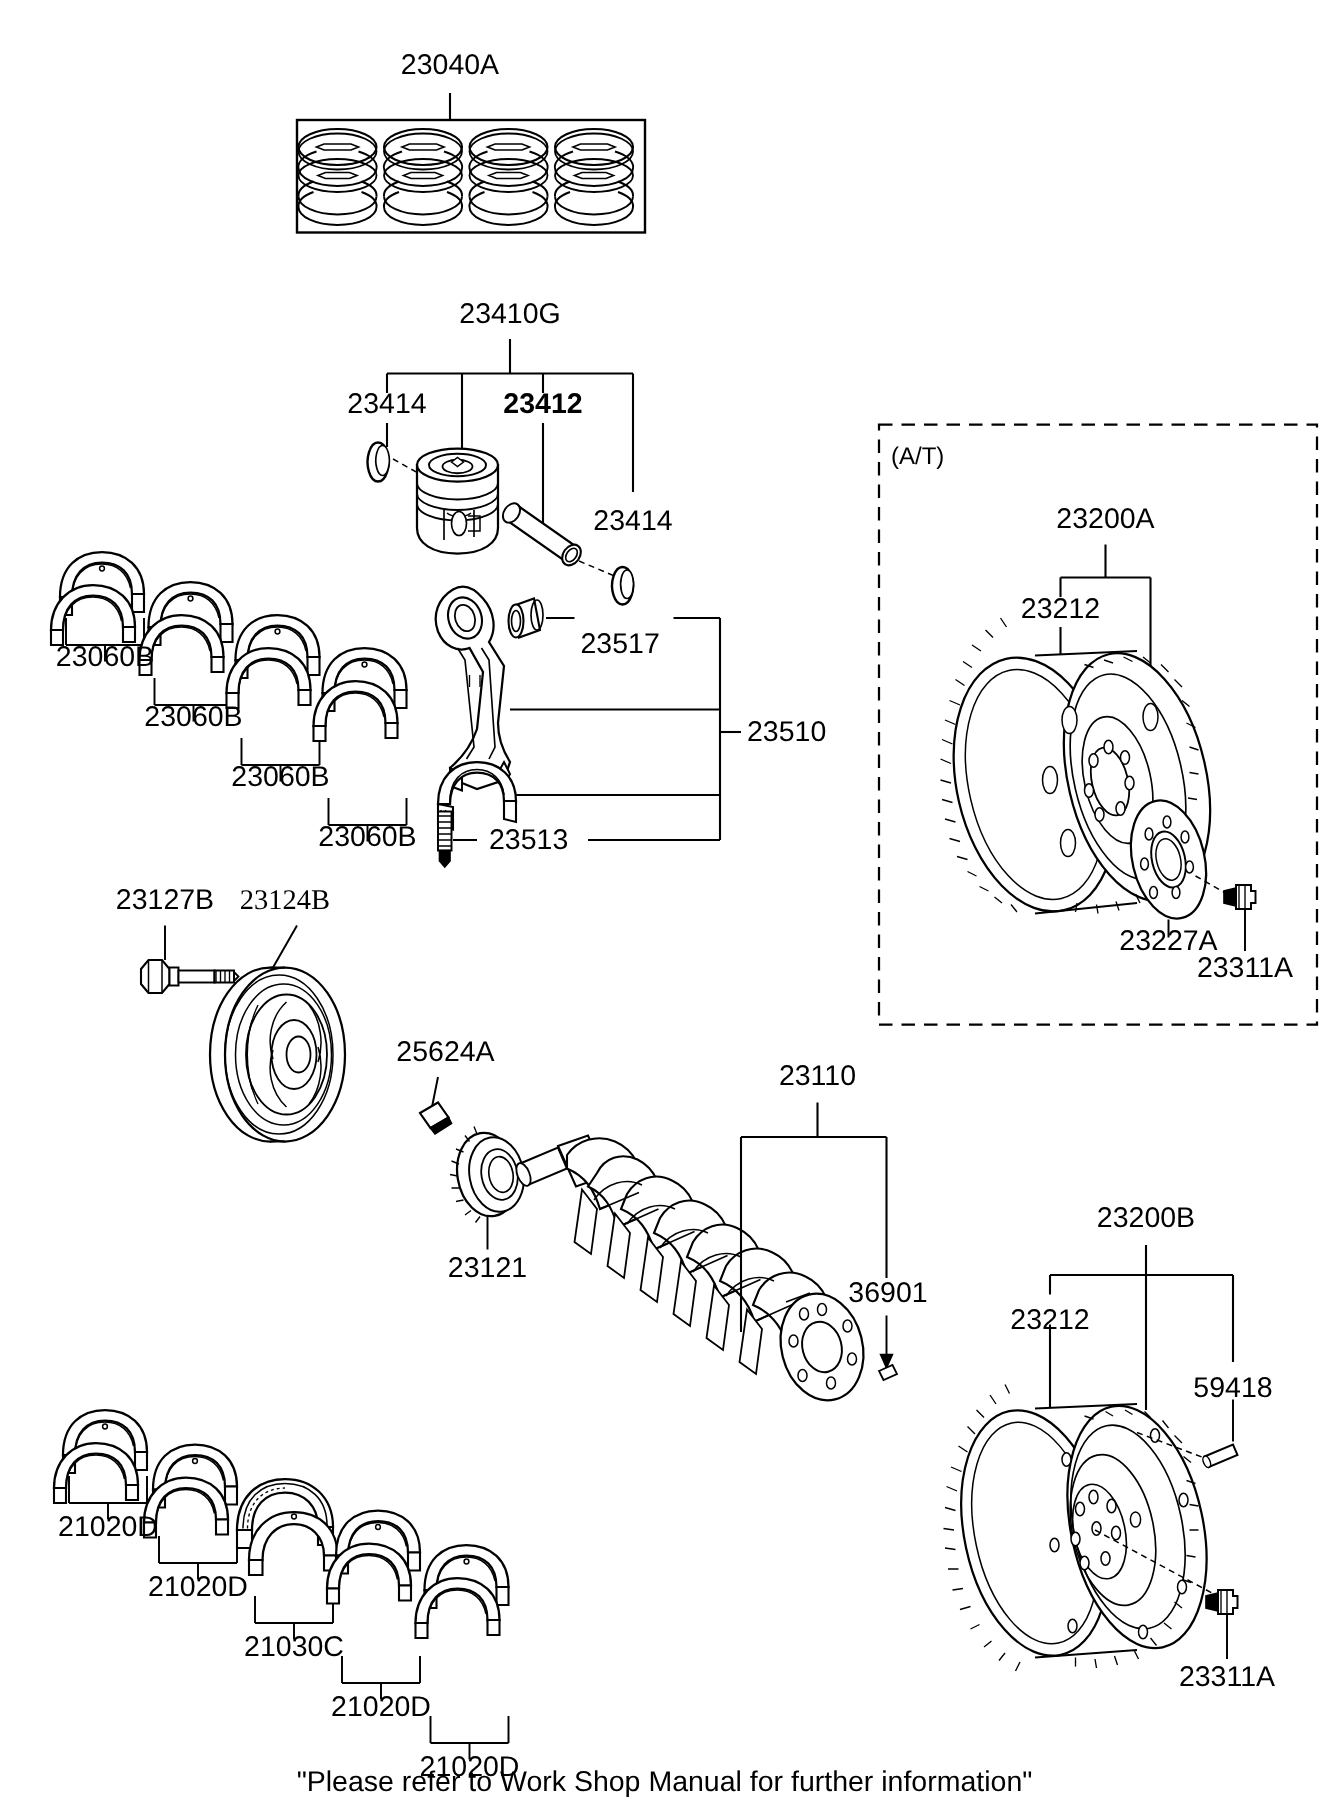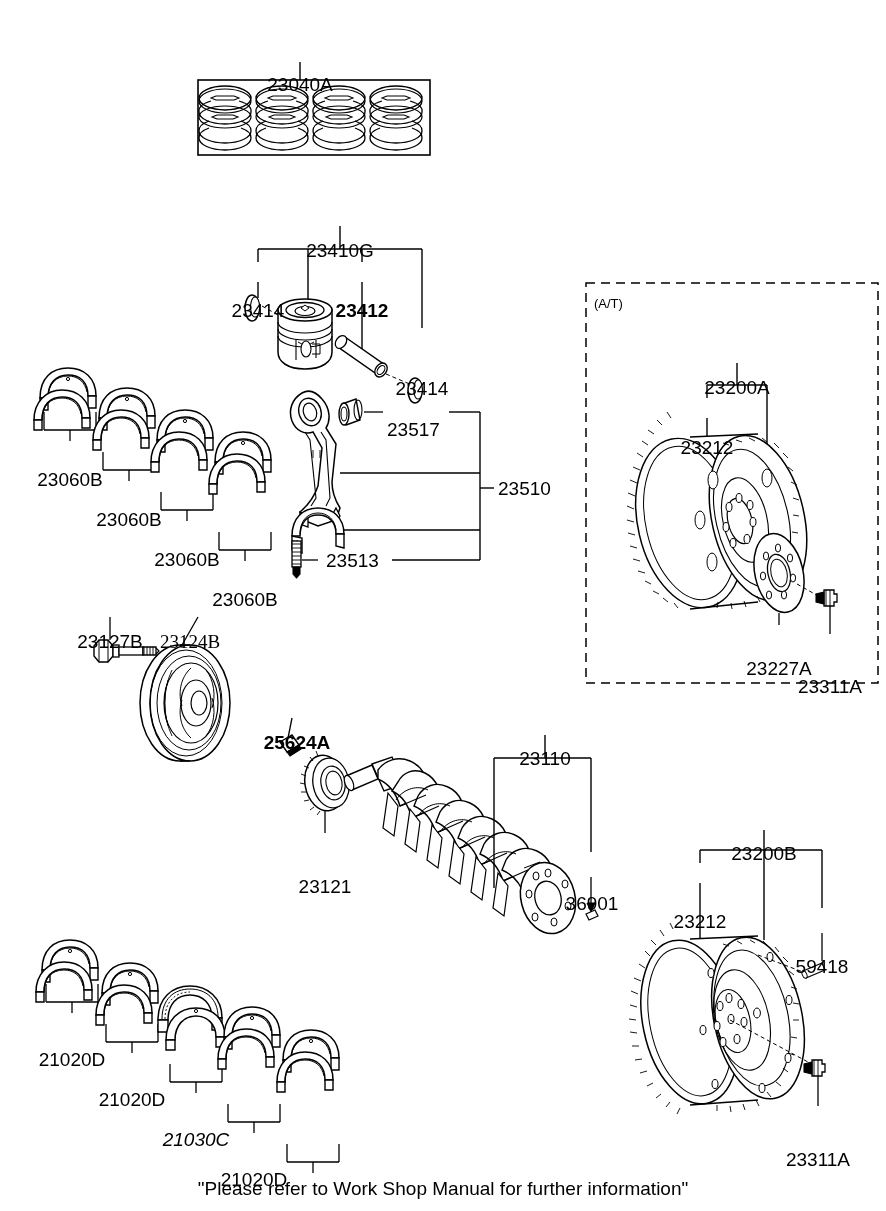--- a/index.html
+++ b/index.html
@@ -1,22 +1,22 @@
 <!DOCTYPE html>
 <html><head>
 <meta charset="utf-8">
 <style>
   html,body{margin:0;padding:0;background:#fff;}
   body{font-family:"Liberation Sans",sans-serif;}
   #page{position:relative;width:886px;height:1211px;background:#fff;overflow:hidden;}
   #page svg{position:absolute;left:0;top:0;width:886px;height:1211px;}
   .lbl{position:absolute;font-family:"Liberation Sans",sans-serif;font-size:19px;color:#000;white-space:nowrap;letter-spacing:0px;}
-  .lbl.c{transform:translateX(-50%);margin-top:41px;}
+  .lbl.c{transform:translateX(-50%);}
   .foot{position:absolute;left:443px;top:1178px;transform:translateX(-50%);font-size:19px;white-space:nowrap;color:#000;}
-  .at{position:absolute;left:594px;top:296px;font-size:13px;color:#000;}
+  .at{position:absolute;left:594px;top:296px;font-size:16px;color:#000;}
 </style>
 </head>
 <body>
 
 <div id="page">
 
 <svg viewBox="0 0 886 1211" xmlns="http://www.w3.org/2000/svg">
   <defs>
     <g id="ringstack">
       <ellipse cx="0" cy="0" rx="26" ry="12" fill="none" stroke="#000" stroke-width="1.4"></ellipse>
@@ -475,31 +475,31 @@
 <div class="lbl c" style="left:245px;top:548px;">23060B</div>
 
 <div class="at">(A/T)</div>
 <div class="lbl c" style="left:737px;top:336px;">23200A</div>
 <div class="lbl c" style="left:707px;top:396px;">23212</div>
 <div class="lbl c" style="left:779px;top:617px;">23227A</div>
 <div class="lbl c" style="left:830px;top:635px;">23311A</div>
 
 <div class="lbl c" style="left:110px;top:590px;">23127B</div>
 <div class="lbl c" style="left:190px;top:590px;font-family:Liberation Serif, serif;">23124B</div>
-<div class="lbl c" style="left:297px;top:691px;font-weight:bold;">25624A</div>
+<div class="lbl c" style="left:297px;top:691px;">25624A</div>
 <div class="lbl c" style="left:325px;top:835px;">23121</div>
 <div class="lbl c" style="left:545px;top:707px;">23110</div>
 <div class="lbl c" style="left:592px;top:852px;">36901</div>
 
 <div class="lbl c" style="left:764px;top:802px;text-align:center;">23200B</div>
 <div class="lbl c" style="left:700px;top:870px;">23212</div>
 <div class="lbl c" style="left:822px;top:915px;">59418</div>
 <div class="lbl c" style="left:818px;top:1108px;">23311A</div>
 
 <div class="lbl c" style="left:72px;top:1008px;">21020D</div>
 <div class="lbl c" style="left:132px;top:1048px;">21020D</div>
-<div class="lbl c" style="left:196px;top:1088px;font-style:italic;">21030C</div>
+<div class="lbl c" style="left:196px;top:1088px;">21030C</div>
 <div class="lbl c" style="left:254px;top:1128px;">21020D</div>
 <div class="lbl c" style="left:313px;top:1168px;">21020D</div>
 
 <div class="foot">"Please refer to Work Shop Manual for further information"</div>
 
 </div>
 
 </body></html>

